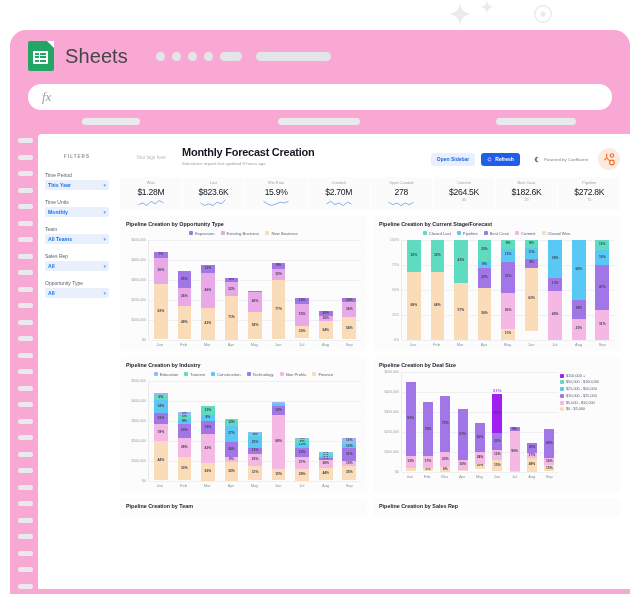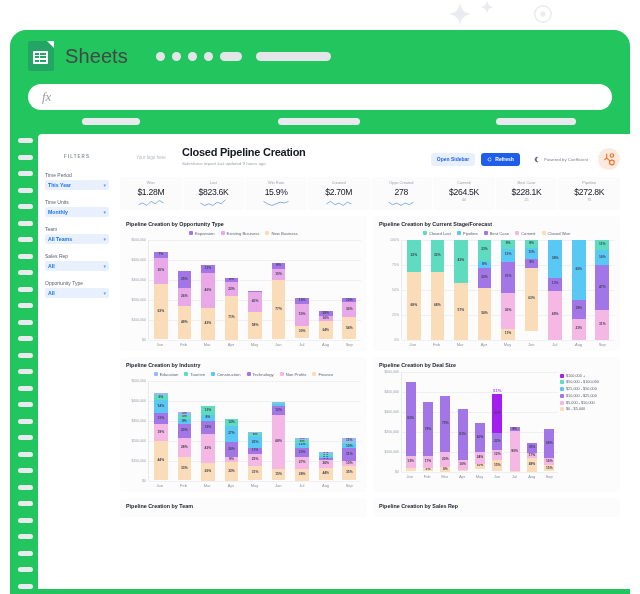--- a/index.html
+++ b/index.html
@@ -11,21 +11,21 @@
   }
 
   
   .sparkles { position: absolute; top: 0; left: 0; width: 640px; height: 36px; }
   .spark { position: absolute; color: #e9eaee; }
 
   
   .window {
     position: absolute; left: 10px; top: 30px;
     width: 620px; height: 564px;
-    background: #22c55e;
+    background: #f9a8d4;
     border-radius: 16px 16px 0 0;
     overflow: hidden;
   }
 
   
   .appbar { height: 52px; display: flex; align-items: center; padding: 0 18px; }
   .sheets-logo {
     width: 26px; height: 30px; position: relative;
     background: #23a566; border-radius: 2px;
   }
@@ -280,21 +280,21 @@
                 </div>
               </div>
             </div>
         </div>
 
         <div class="content">
 
           <div class="dhead">
             <div class="logo-ph">Your logo here</div>
             <div class="dhead-main">
-              <div class="dtitle">Closed Pipeline Creation</div>
+              <div class="dtitle">Monthly Forecast Creation</div>
               <div class="dsub">Salesforce import last updated 9 hours ago</div>
             </div>
             <div class="dactions">
               <button class="btn-ghost">Open Sidebar</button>
               <button class="btn-primary">
                 <svg width="5" height="5" viewBox="0 0 16 16">
                     <path d="M13 8a5 5 0 1 1-1.6-3.7" fill="none" stroke="#fff" stroke-width="2"></path>
                     <path d="M13 1.5V5h-3.5z" fill="#fff"></path>
                   </svg>
                 <span>Refresh</span>
@@ -351,21 +351,21 @@
                   <path d="M0 5 L5 8 L10 6 L15 9 L20 6 L25 8 L30 5" fill="none" stroke="#6ea0e8" stroke-width="1"></path>
                 </svg>
               </div>
               <div class="kpi">
                 <div class="klabel">Commit</div>
                 <div class="kval">$264.5K</div>
                 <div class="kcount">40</div>
               </div>
               <div class="kpi">
                 <div class="klabel">Best Case</div>
-                <div class="kval">$228.1K</div>
+                <div class="kval">$182.6K</div>
                 <div class="kcount">25</div>
               </div>
               <div class="kpi">
                 <div class="klabel">Pipeline</div>
                 <div class="kval">$272.8K</div>
                 <div class="kcount">75</div>
               </div>
             </div>
 
           <div class="cgrid" id="chart-grid">

